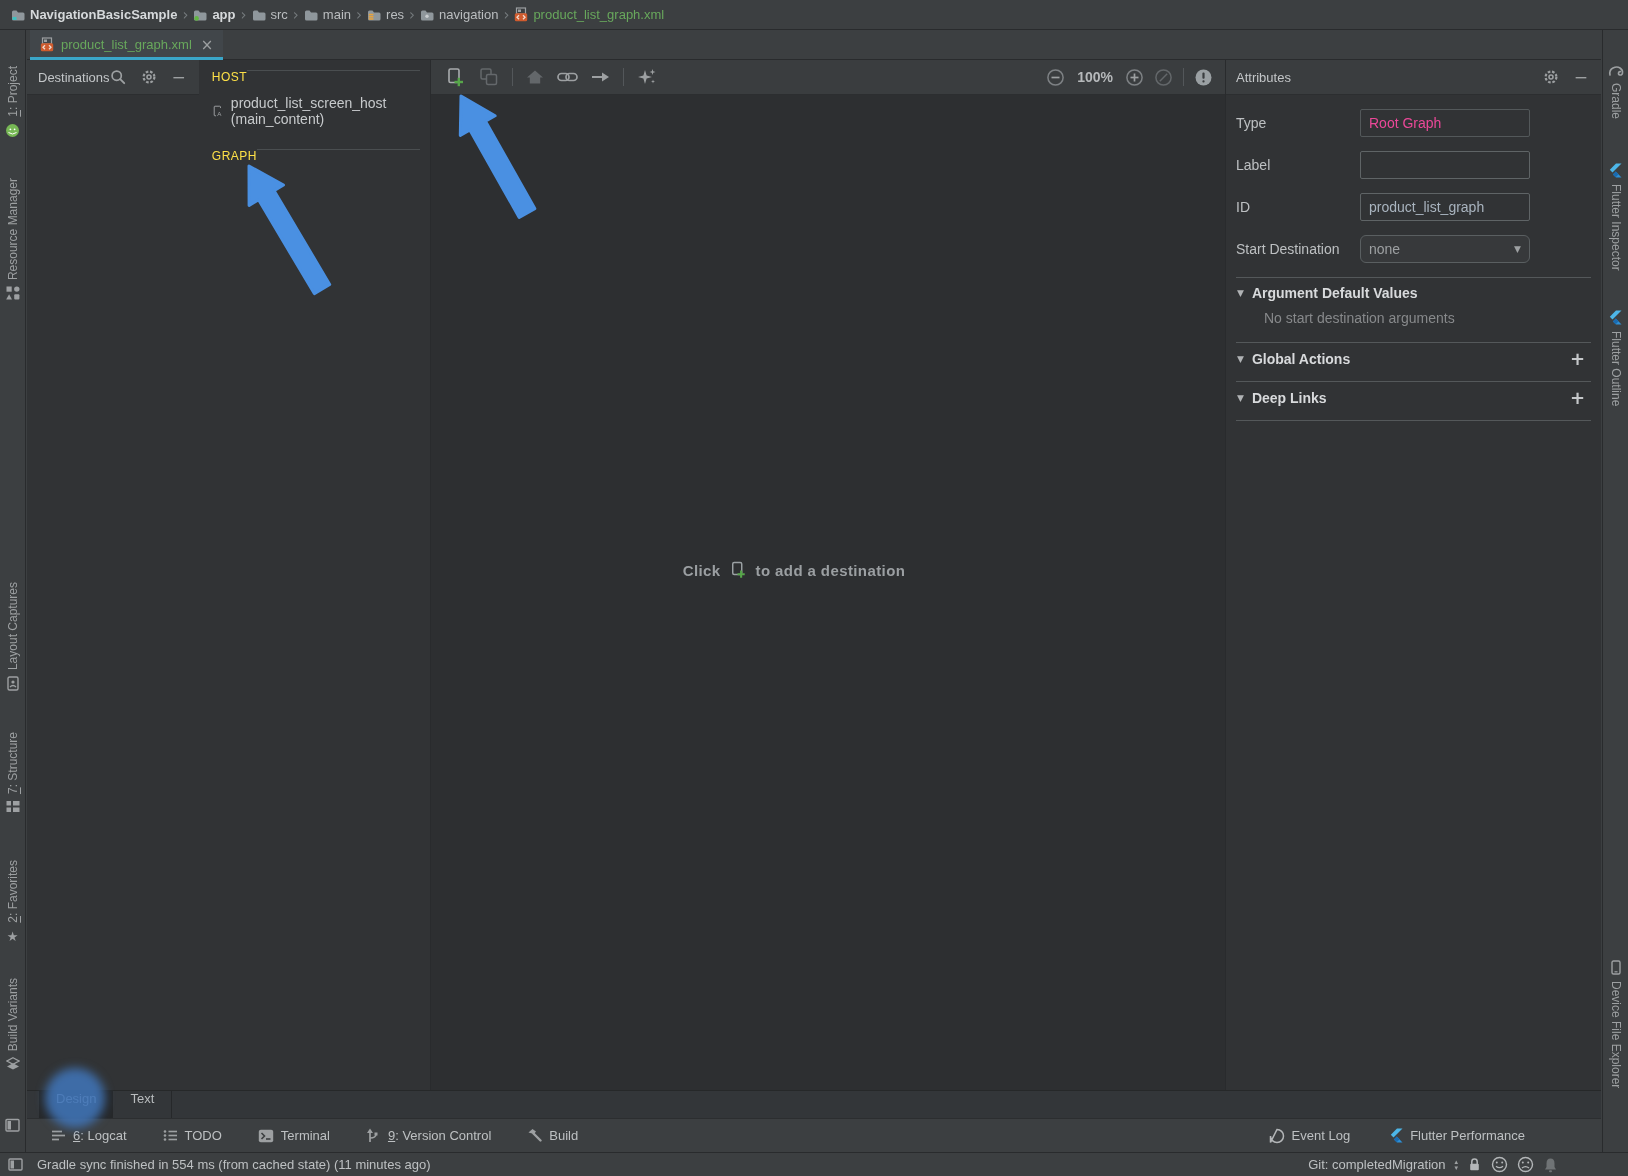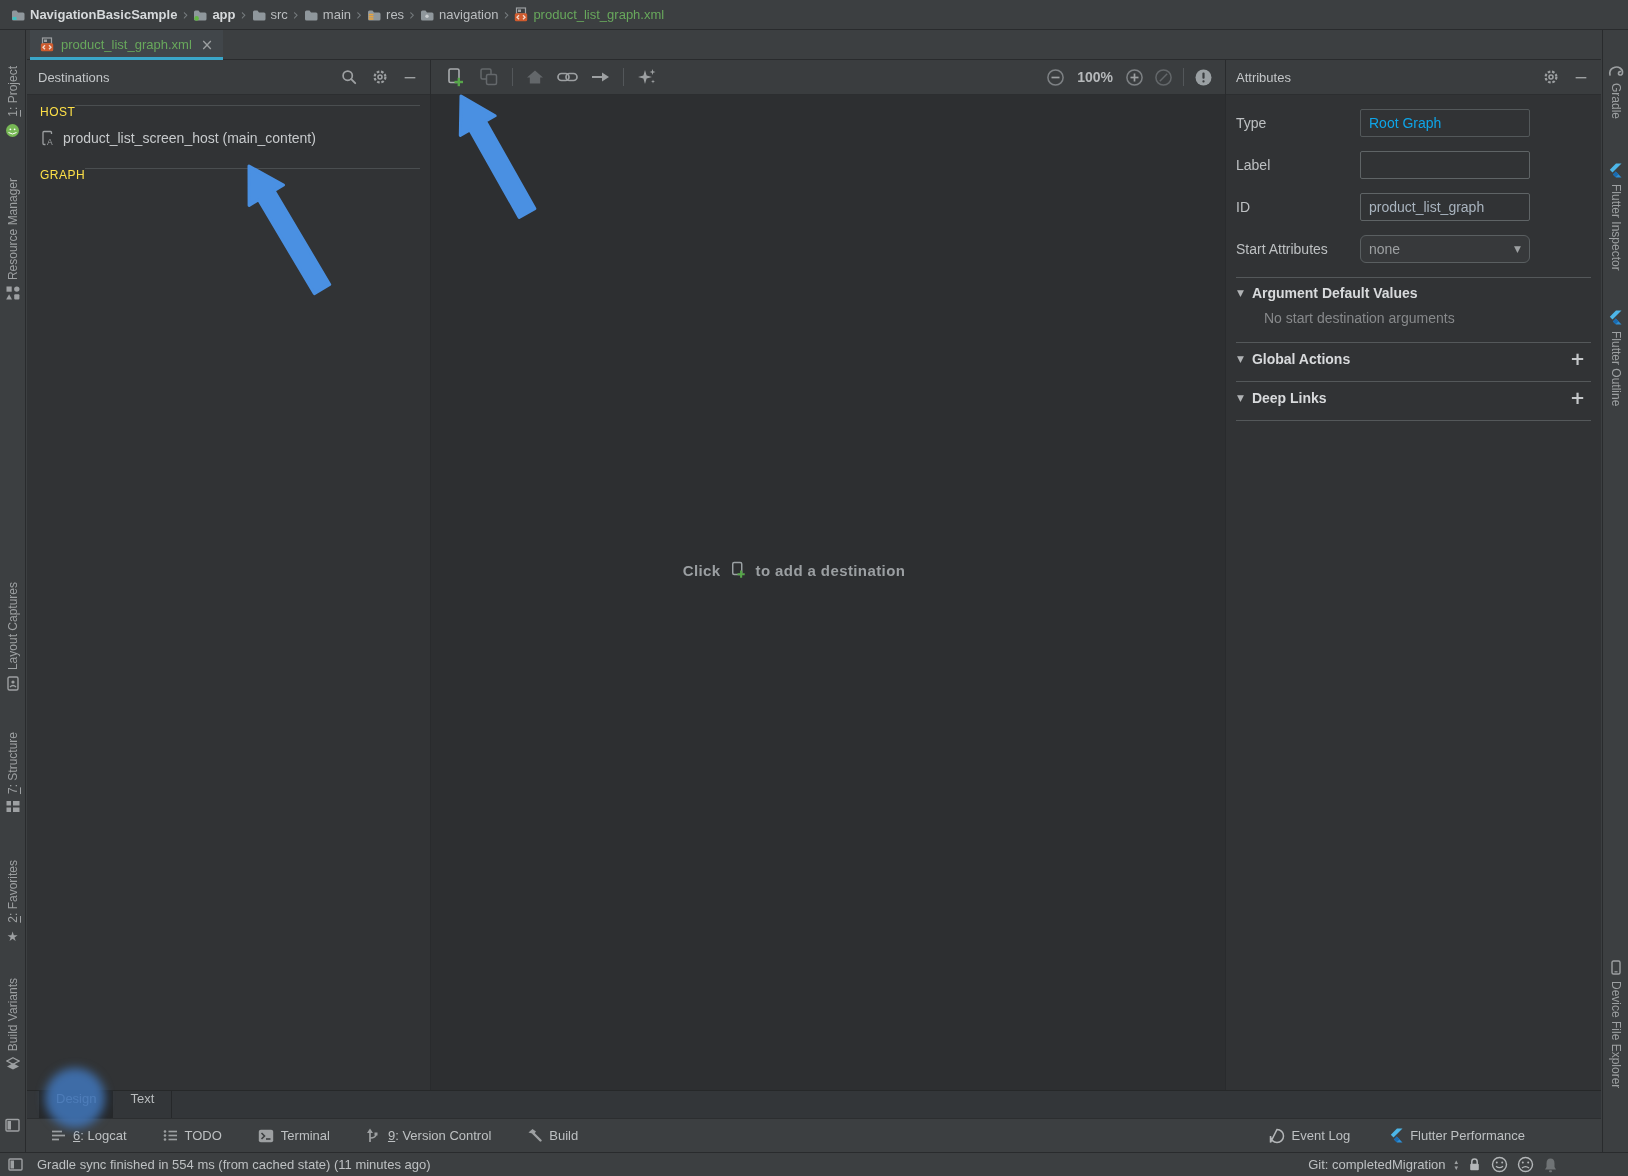--- a/index.html
+++ b/index.html
@@ -62,21 +62,21 @@
 
   
   .panel-header {
     height:35px; flex:none; background:#3a3d3f; border-bottom:1px solid #2c2e30;
     display:flex; align-items:center; font-size:13px; color:#c3c6c8;
   }
   .hdr-icons { margin-left:auto; display:flex; align-items:center; gap:15px; padding-right:13px; }
   .glyph-btn { color:#9da0a2; font-size:17px; line-height:1; font-family:"DejaVu Sans", sans-serif; }
 
   
-  .dest-panel { width:404px; flex:none; background:#313335; border-right:1px solid #292b2d; display:flex; flex-direction:column; }
+  .dest-panel { width:404px; flex:none; background:#313335; border-right:1px solid #292b2d; display:flex; flex-direction:row; }
   .dest-body { flex:1; }
   .dest-section { display:flex; padding:10px 10px 3px 13px; color:#fde047; font-size:12px; letter-spacing:.5px; }
   .dest-rule { flex:1; height:1px; background:#4a4e50; }
   .host-item { display:flex; align-items:center; gap:8px; padding:8px 13px 6px 13px; color:#c7cacc; font-size:14px; }
 
   
   .canvas { flex:1; display:flex; flex-direction:column; min-width:0; }
   .canvas-toolbar {
     height:35px; flex:none; background:#3a3d3f; border-bottom:1px solid #2c2e30;
     display:flex; align-items:center; gap:13px; padding:0 12px 0 14px;
@@ -92,21 +92,21 @@
 
   
   .attr-panel { width:376px; flex:none; background:#313335; border-left:1px solid #292b2d; display:flex; flex-direction:column; }
   .attr-body { flex:1; padding-top:7px; }
   .attr-row { display:flex; align-items:center; padding:7px 14px 7px 10px; }
   .attr-label { width:124px; flex:none; color:#bdc0c2; font-size:14px; white-space:nowrap; overflow:hidden; }
   .attr-field {
     width:170px; height:28px; border:1px solid #5f6466; border-radius:2px;
     display:flex; align-items:center; padding:0 8px; font-size:14px; color:#a9b4bf; background:#313335;
   }
-  .attr-field.disabled { color:#0ea5e9; border-color:#53585a; }
+  .attr-field.disabled { color:#ec4899; border-color:#53585a; }
   .attr-field.dropdown { background:#37393b; border-color:#5a5f61; color:#9da0a2;border-radius:6px; }
   .dd-caret { margin-left:auto; font-size:9px; color:#9da0a2; font-family:"DejaVu Sans", sans-serif; }
   .attr-sep { height:1px; background:#54585a; margin:7px 10px 0 10px; }
   .section-row { display:flex; align-items:center; gap:8px; padding:7px 16px 6px 11px; color:#d8dadc; font-weight:bold; font-size:14px; }
   .caret { font-size:9px; color:#b0b3b5; font-family:"DejaVu Sans", sans-serif; }
   .section-plus { margin-left:auto; color:#c5c8ca; font-size:18px; font-weight:bold; line-height:1; font-family:"DejaVu Sans", sans-serif; }
   .empty-note { color:#87898b; font-size:14px; padding:3px 0 9px 38px; font-weight:normal; }
 
   
   .bottom-tabs {
@@ -436,21 +436,21 @@
                 <span></span>
               </span>
           </div>
           <div class="attr-row">
             <span class="attr-label">ID</span>
             <span class="attr-field">
                 <span>product_list_graph</span>
               </span>
           </div>
           <div class="attr-row">
-            <span class="attr-label">Start Attributes</span>
+            <span class="attr-label">Start Destination</span>
             <span class="attr-field dropdown">
               <span>none</span>
               <span class="dd-caret">▼</span>
             </span>
           </div>
 
           <div class="attr-sep"></div>
           <div class="section-row">
             <span class="caret">▼</span>
             <span>Argument Default Values</span>

